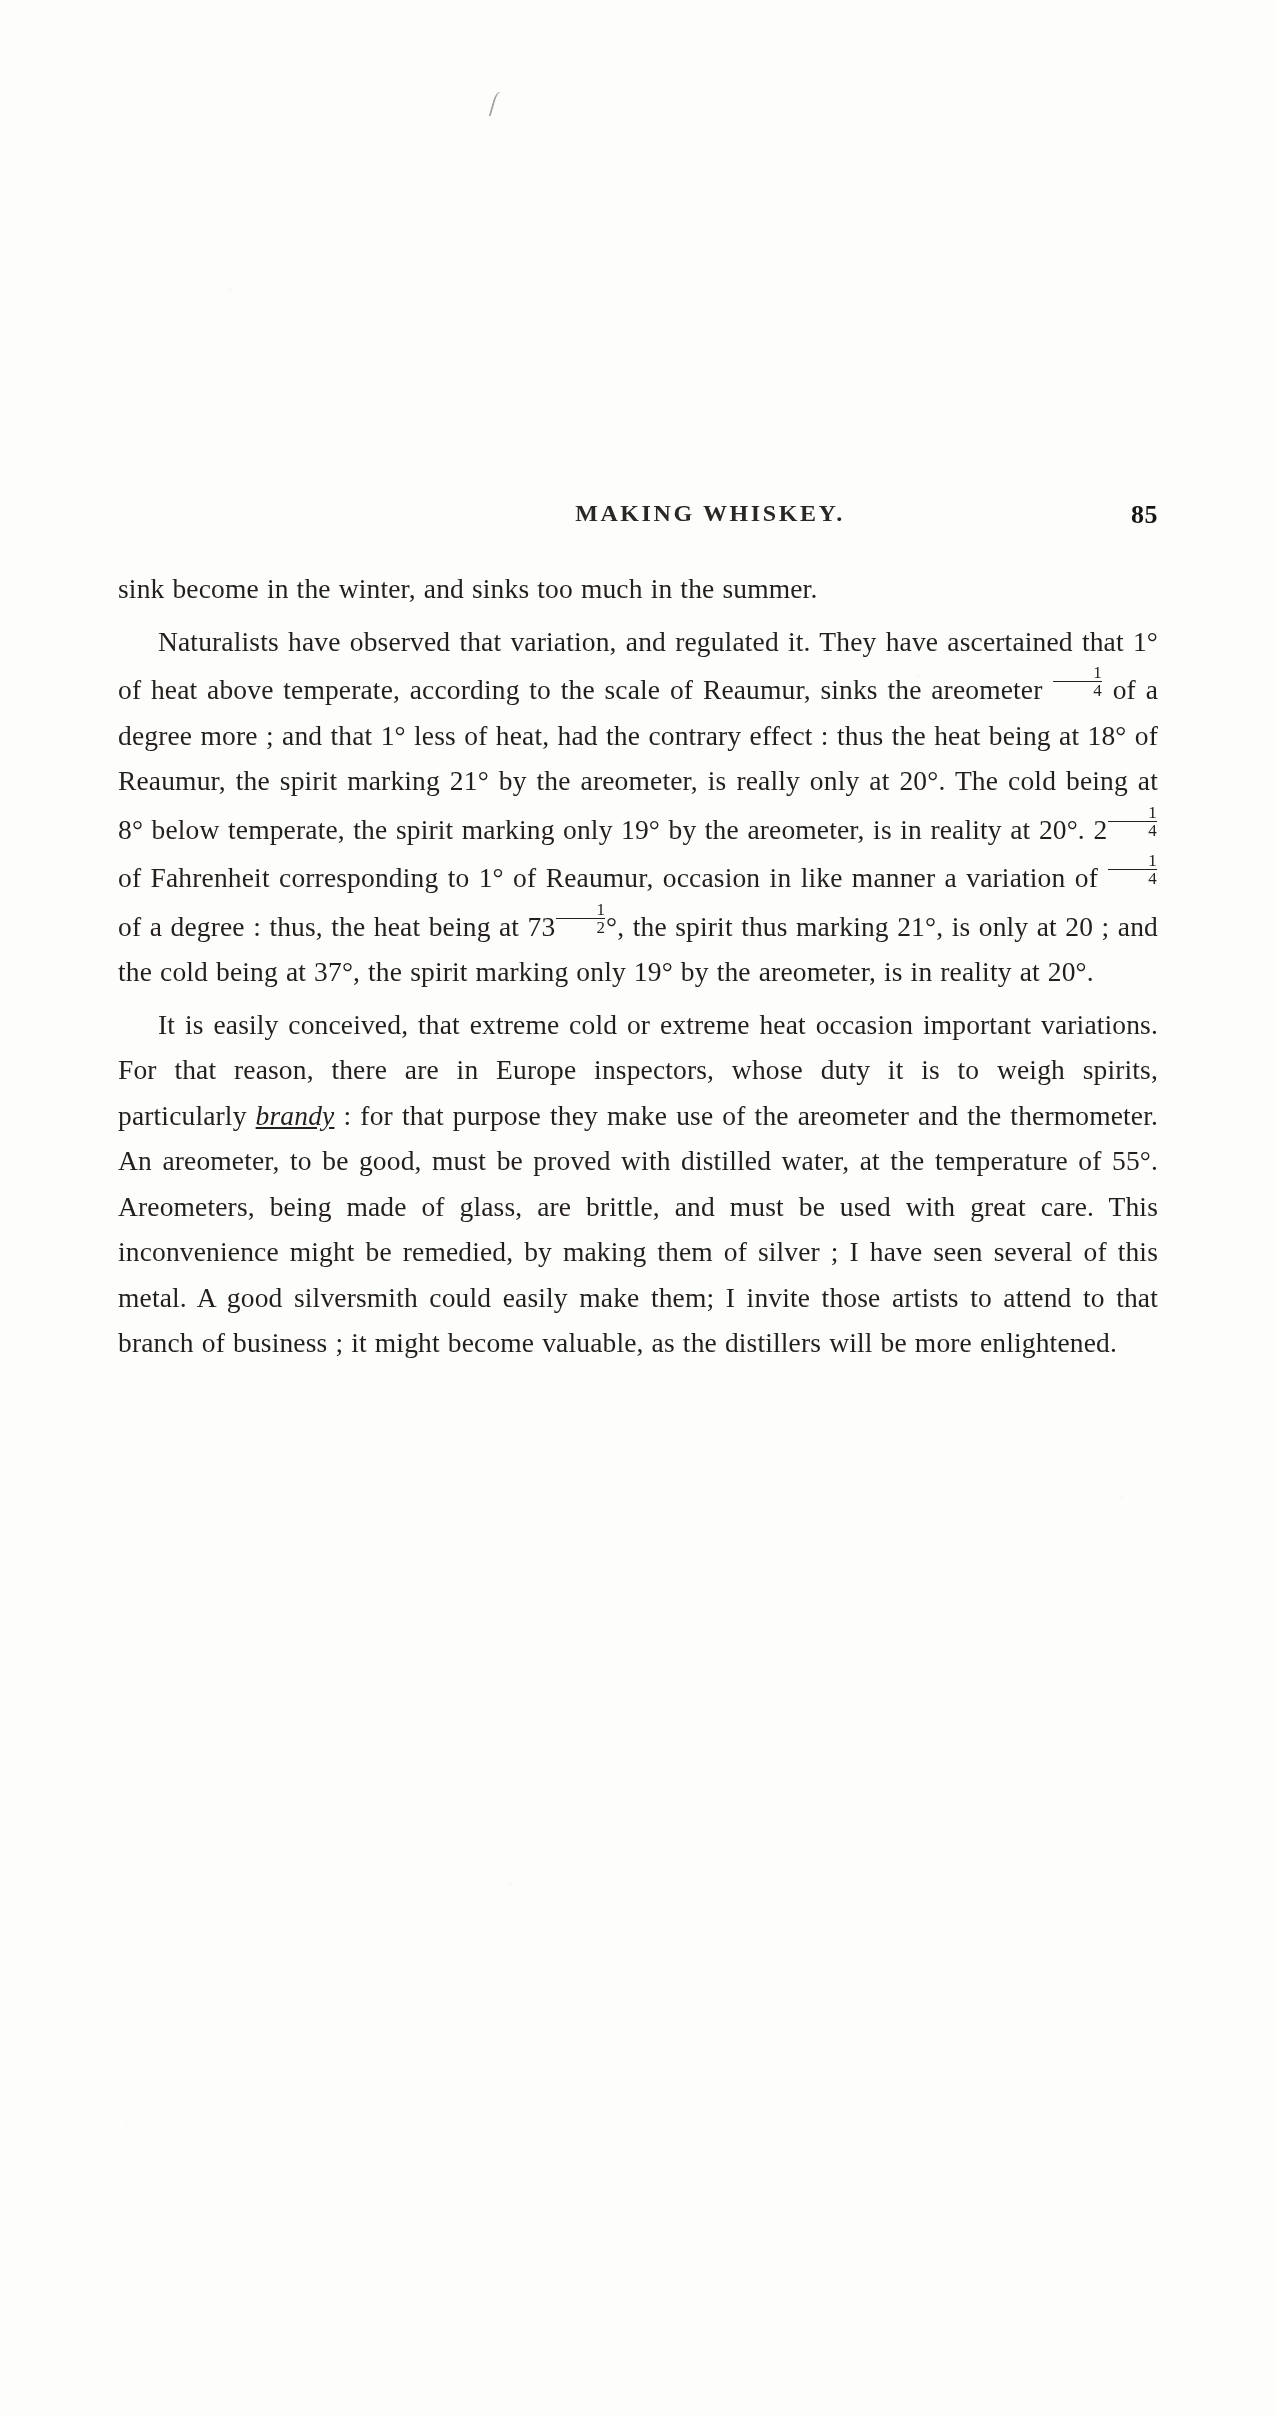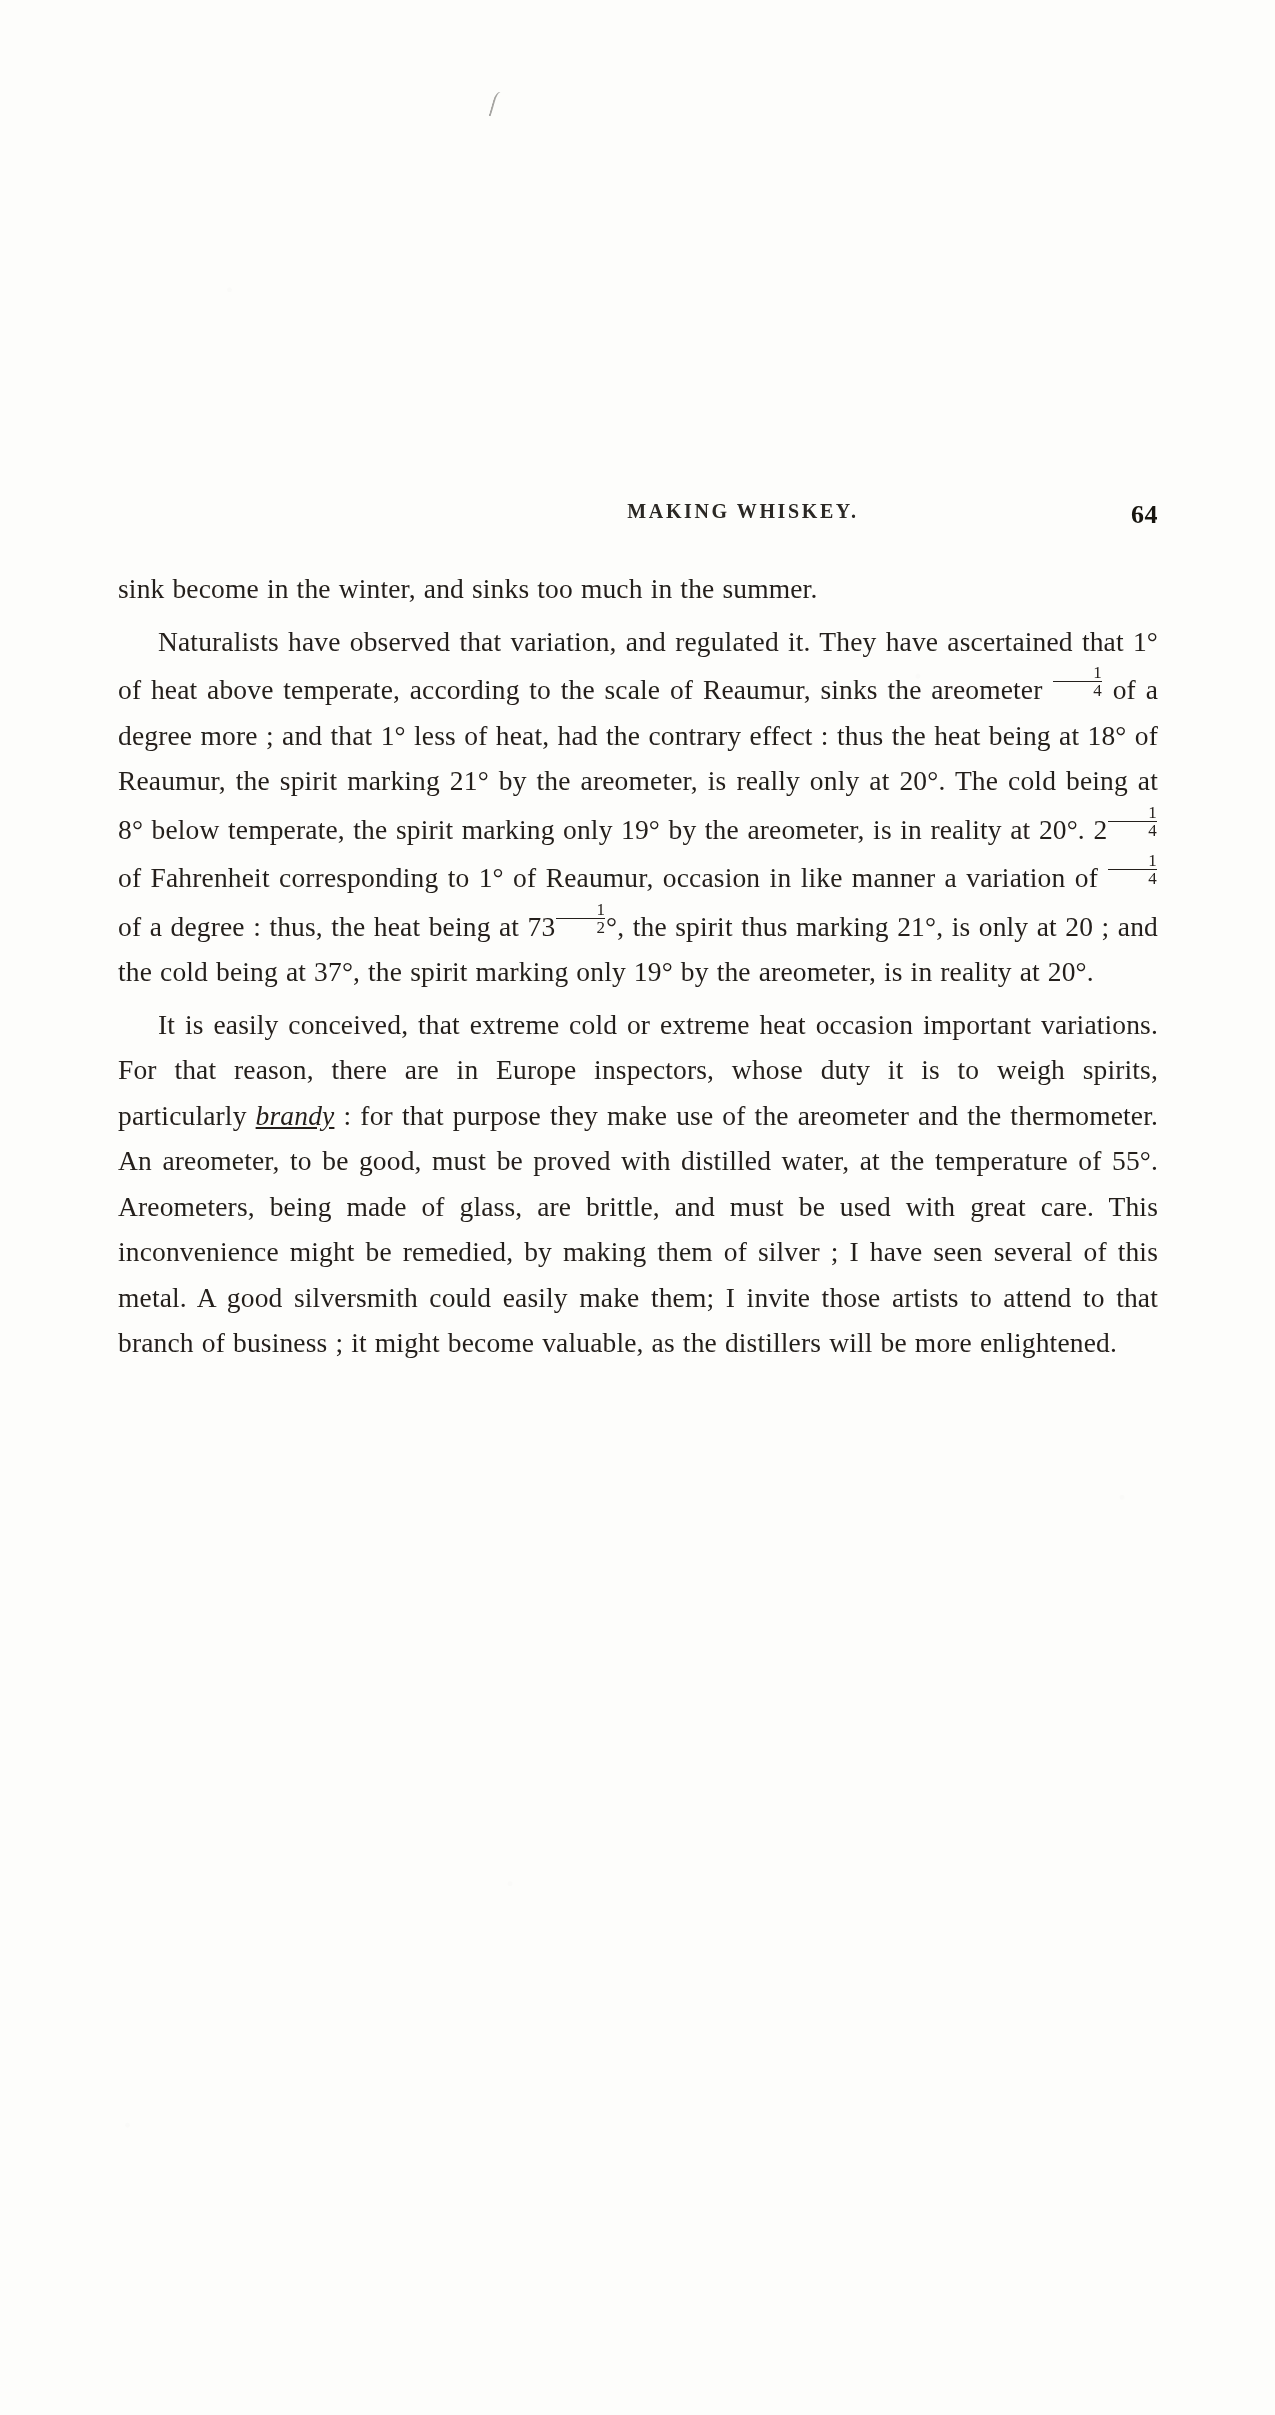--- a/index.html
+++ b/index.html
@@ -56,23 +56,23 @@
   .running-head {
     display: flex;
     align-items: baseline;
     justify-content: flex-start;
     position: relative;
     height: 38px;
     margin-bottom: 28px;
   }
   .running-head .title {
     position: absolute;
-    left: 625px;
+    left: 592px;
     transform: translateX(-50%);
-    font-size: 20px;
+    font-size: 24px;
     letter-spacing: 2.6px;
     font-weight: 700;
     color: #2b2824;
     white-space: nowrap;
   }
   .running-head .folio {
     position: absolute;
     right: 0px;
     font-size: 26px;
     font-weight: 700;
@@ -113,21 +113,21 @@
 <body>
 
 <div class="page">
   <div class="scan-noise"></div>
   <div class="stray-mark"></div>
 
   <div class="text-block">
 
     <div class="running-head">
       <div class="title">MAKING WHISKEY.</div>
-      <div class="folio">64</div>
+      <div class="folio">85</div>
     </div>
 
     <p class="para">sink become in the winter, and sinks too much in the summer.</p>
 
     <p class="para indent">Naturalists have observed that variation, and regulated it. They have ascertained that 1° of heat above temperate, according to the scale of Reaumur, sinks the areometer <span class="frac"><span class="num">1</span><span class="den">4</span></span> of a degree more ; and that 1° less of heat, had the contrary effect : thus the heat being at 18° of Reaumur, the spirit marking 21° by the areometer, is really only at 20°. The cold being at 8° below temperate, the spirit marking only 19° by the areometer, is in reality at 20°. 2<span class="frac"><span class="num">1</span><span class="den">4</span></span> of Fahrenheit corresponding to 1° of Reaumur, occasion in like manner a variation of <span class="frac"><span class="num">1</span><span class="den">4</span></span> of a degree : thus, the heat being at 73<span class="frac"><span class="num">1</span><span class="den">2</span></span>°, the spirit thus marking 21°, is only at 20 ; and the cold being at 37°, the spirit marking only 19° by the areometer, is in reality at 20°.</p>
 
     <p class="para indent">It is easily conceived, that extreme cold or extreme heat occasion important variations. For that reason, there are in Europe inspectors, whose duty it is to weigh spirits, particularly <span class="it">brandy</span> : for that purpose they make use of the areometer and the thermometer. An areometer, to be good, must be proved with distilled water, at the temperature of 55°. Areometers, being made of glass, are brittle, and must be used with great care. This inconvenience might be remedied, by making them of silver ; I have seen several of this metal. A good silversmith could easily make them; I invite those artists to attend to that branch of business ; it might become valuable, as the distillers will be more enlightened.</p>
 
   </div>
 </div>

